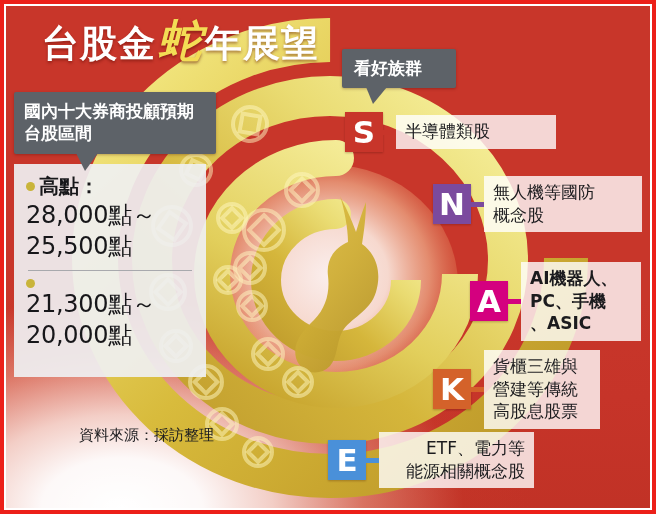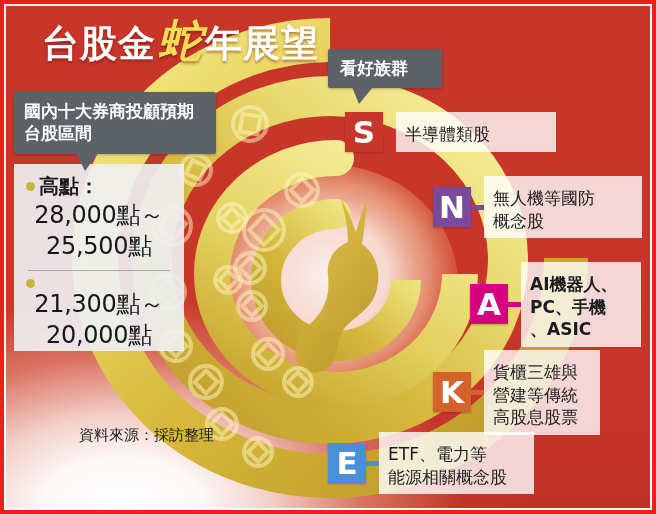--- a/index.html
+++ b/index.html
@@ -105,42 +105,41 @@
     padding: 8px 10px 9px 10px;
     font-size: 17px;
   }
   #bubble-range::after {
     left: 62px; bottom: -17px;
     border-left: 9px solid transparent;
     border-right: 13px solid transparent;
     border-top: 18px solid #5d6268;
   }
   #bubble-groups {
-    left: 328px; top: 49px;
+    left: 342px; top: 49px;
     width: 92px;
     padding: 8px 10px 9px 12px;
     font-size: 17px;
   }
   #bubble-groups::after {
     left: 24px; bottom: -16px;
     border-left: 7px solid transparent;
     border-right: 14px solid transparent;
     border-top: 17px solid #5d6268;
   }
 
   
   #stats-panel {
     position: absolute;
     left: 14px; top: 164px;
-    width: 170px;
-    padding: 10px 12px 0 12px;
+    width: 192px;
+    padding: 10px 12px 26px 12px;
     background: rgba(239,240,242,0.92);
     z-index: 21;
     box-sizing: border-box;
-    text-align: center;
   }
   .stat-group { }
   .stat-head {
     font-size: 20px;
     font-weight: bold;
     color: #17171a;
     display: flex;
     align-items: center;
     line-height: 1.25;
     margin-bottom: 1px;
@@ -195,38 +194,38 @@
     flex: 0 0 auto;
     box-shadow: 0 1px 2px rgba(60,10,0,.28);
   }
   .cat-connector {
     width: 13px;
     height: 5px;
     flex: 0 0 auto;
   }
   .cat-label {
     background: rgba(255,255,255,0.80);
-    padding: 11px 9px 6px 9px;
+    padding: 5px 9px 6px 9px;
     font-size: 17px;
     color: #1b1b1e;
     line-height: 1.33;
     white-space: pre-line;
     box-sizing: border-box;
   }
 
   #cat-s { left: 345px; top: 112px; }
   #cat-s .cat-label { width: 160px; }
   #cat-n { left: 433px; top: 176px; }
   #cat-n .cat-label { width: 158px; }
   #cat-a { left: 470px; top: 262px; }
   #cat-a .cat-label { width: 120px; font-weight: bold; }
   #cat-k { left: 433px; top: 350px; }
   #cat-k .cat-label { width: 116px; }
   #cat-e { left: 328px; top: 432px; }
-  #cat-e .cat-label { width: 155px; }
+  #cat-e .cat-label { width: 155px; text-align: right; }
 </style>
 </head>
 <body>
 
 <div id="infographic">
 
   <div class="bg-red"></div>
 
   <div class="spiral-wrap">
     <svg width="656" height="514" viewBox="0 0 656 514" xmlns="http://www.w3.org/2000/svg">

